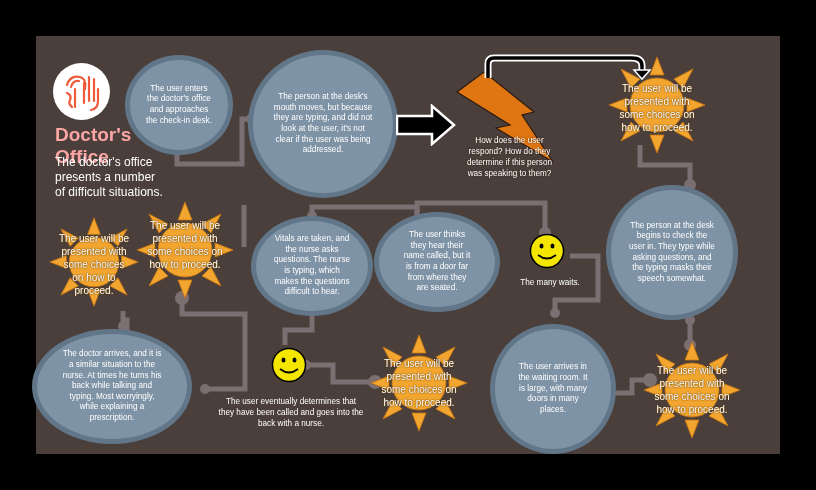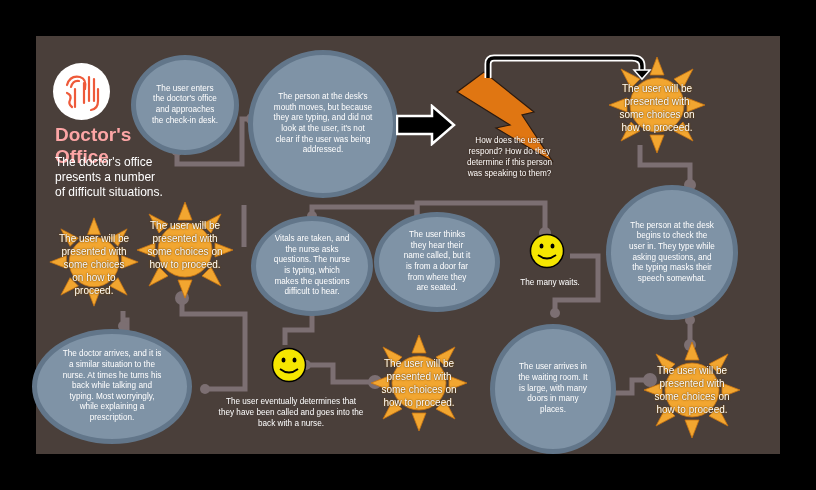--- a/index.html
+++ b/index.html
@@ -83,21 +83,21 @@
     </g>
   </svg>
 </div>
 
 <div class="title">
   <span>Doctor's</span><br>
   <span>Office</span>
 </div>
 <div class="subtitle">The doctor's office presents a number of difficult situations.</div>
 
-<div class="bubble" style="left:131px;top:55px;width:108px;height:100px;padding:0 16px;">
+<div class="bubble" style="left:125px;top:55px;width:108px;height:100px;padding:0 16px;">
   <span>The user enters the doctor's office and approaches the check-in desk.</span>
 </div>
 
 <div class="bubble" style="left:248px;top:50px;width:150px;height:148px;padding:0 20px;">
   <span>The person at the desk's mouth moves, but because they are typing, and did not look at the user, it's not clear if the user was being addressed.</span>
 </div>
 
 <svg class="abs" style="left:396px;top:104px;" width="62" height="42" viewBox="0 0 62 42" xmlns="http://www.w3.org/2000/svg">
   <path d="M1 12 H36 V2 L58 21 L36 40 V30 H1 Z" fill="#000000" stroke="#ffffff" stroke-width="2.5"></path>
 </svg>

